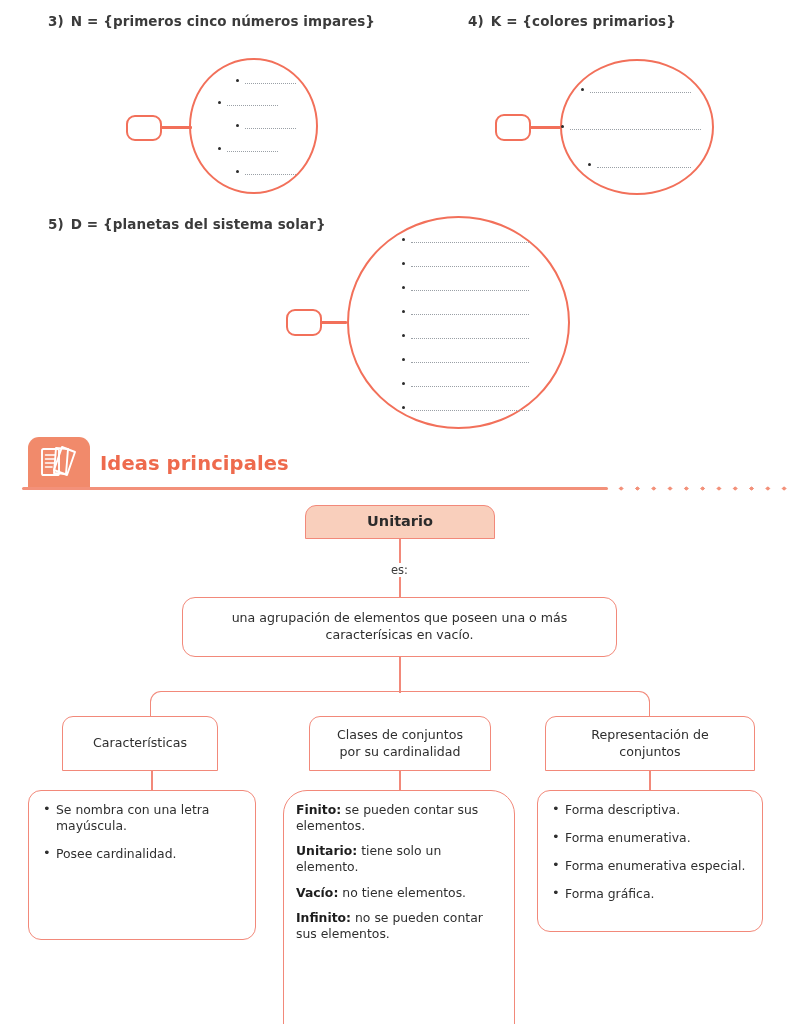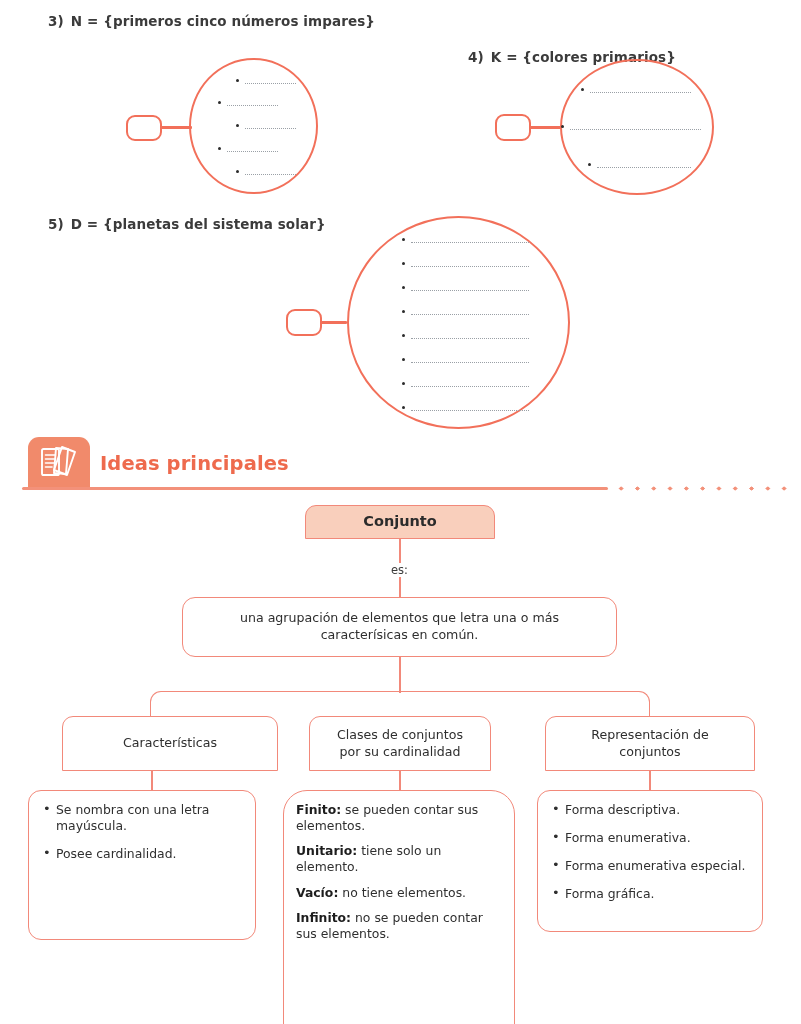--- a/index.html
+++ b/index.html
@@ -230,21 +230,21 @@
       <span class="line-bullet"></span>
       <span class="line-rule" style="width:51px;"></span>
     </div>
     <div class="line-row" style="left:236px; top:170px;">
       <span class="line-bullet"></span>
       <span class="line-rule" style="width:51px;"></span>
     </div>
   </div>
 </div>
 
-<div class="prompt abs" style="left:468px; top:13px;margin-top:36px;">
+<div class="prompt abs" style="left:468px; top:13px;">
   <span class="num">4)</span><span>K = {colores primarios}</span>
 </div>
 
 <div class="set-diagram">
   <div class="set-tag" style="left:495px; top:114px; width:36px; height:27px;"></div>
   <div class="set-stem" style="left:529px; top:126px; width:33px;"></div>
   <div class="set-circle" style="left:560px; top:59px; width:154px; height:136px;"></div>
   <div class="set-lines">
     <div class="line-row" style="left:581px; top:88px;">
       <span class="line-bullet"></span>
@@ -318,35 +318,35 @@
         <line x1="9.5" y1="23" x2="16" y2="23" stroke="#ffffff" stroke-width="1.6" stroke-linecap="round"></line>
       </svg>
     </span>
   </div>
   <div class="header-title" style="left:100px; top:452px;">Ideas principales</div>
   <div class="header-rule" style="left:22px; top:487px; width:586px;"></div>
   <div class="header-dots" style="left:613px; top:486px; width:175px;"></div>
 </div>
 
 <div class="node node-title" style="left:305px; top:505px; width:190px; height:34px;">
-  <span>Conjunto</span>
+  <span>Unitario</span>
 </div>
 
 <div class="connector conn-v" style="left:399px; top:539px; height:59px;"></div>
 <div class="edge-label" style="left:387px; top:563px;">es:</div>
 
 <div class="node node-def" style="left:182px; top:597px; width:435px; height:60px;">
-  <span>una agrupación de elementos que letra una o más caracterísicas en común.</span>
+  <span>una agrupación de elementos que poseen una o más caracterísicas en vacío.</span>
 </div>
 
 <div class="connector conn-v" style="left:399px; top:657px; height:36px;"></div>
 
 <div class="bracket" style="left:150px; top:691px; width:500px; height:25px;"></div>
 
-<div class="node node-branch" style="left:62px; top:716px; width:216px; height:55px;">
+<div class="node node-branch" style="left:62px; top:716px; width:156px; height:55px;">
   <span>Características</span>
 </div>
 
 <div class="node node-branch" style="left:309px; top:716px; width:182px; height:55px;">
   <span>
     <span>Clases de conjuntos</span><br>
     <span>por su cardinalidad</span>
   </span>
 </div>
 

